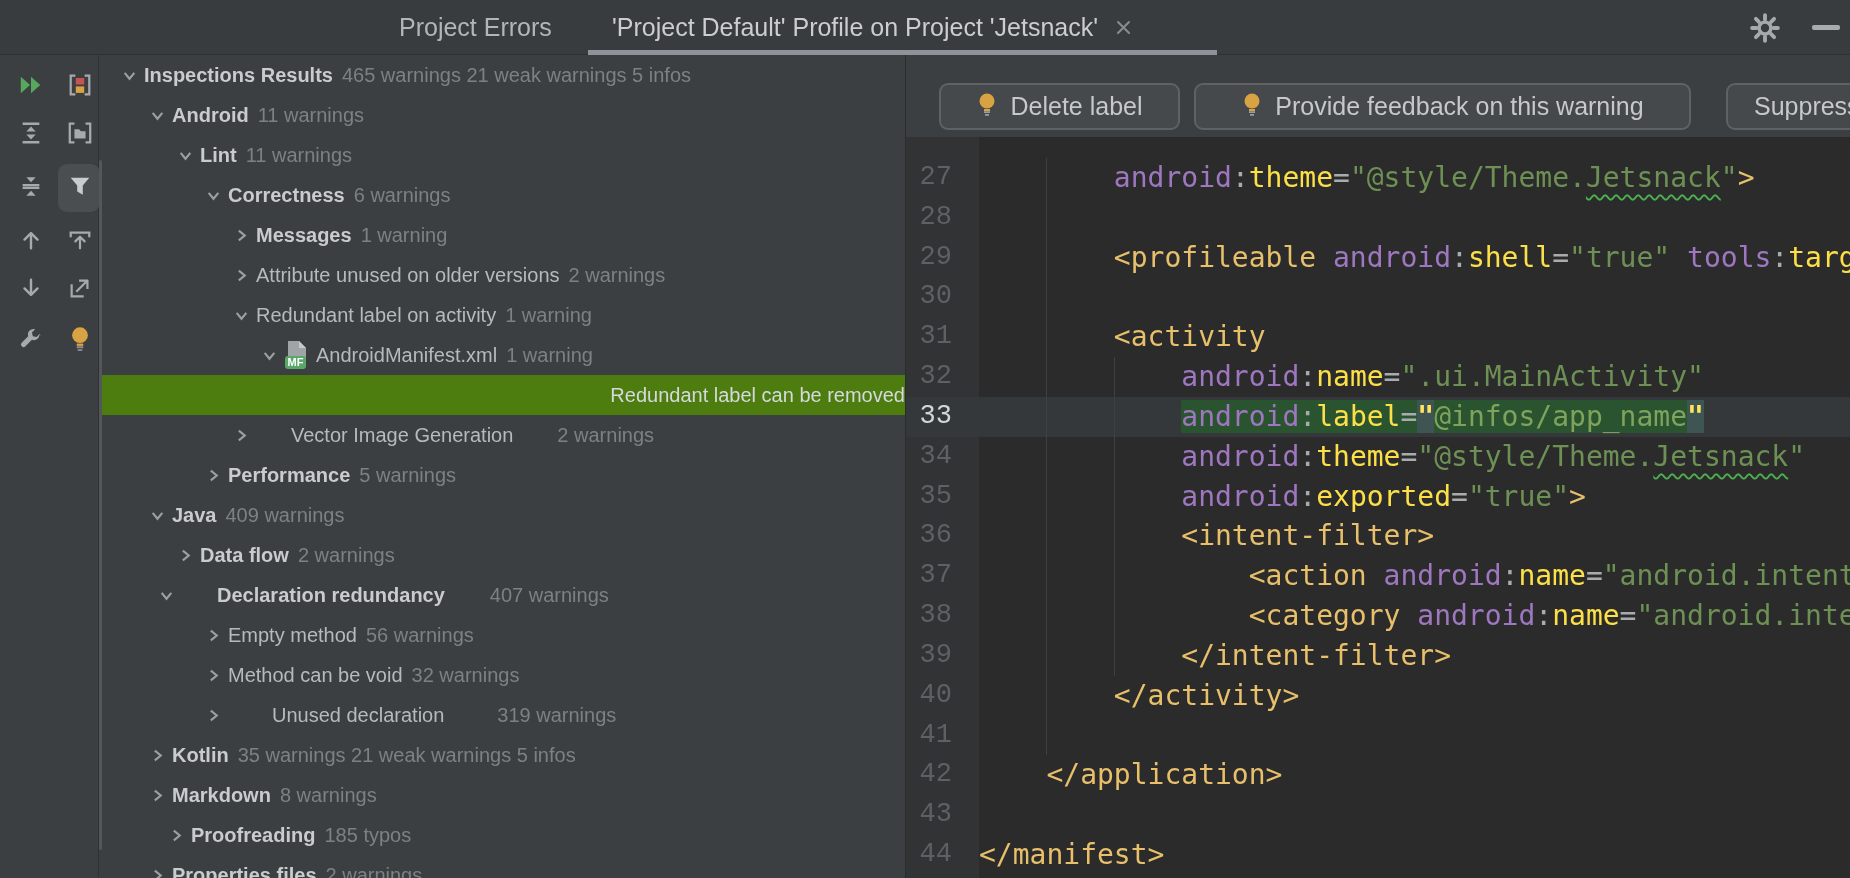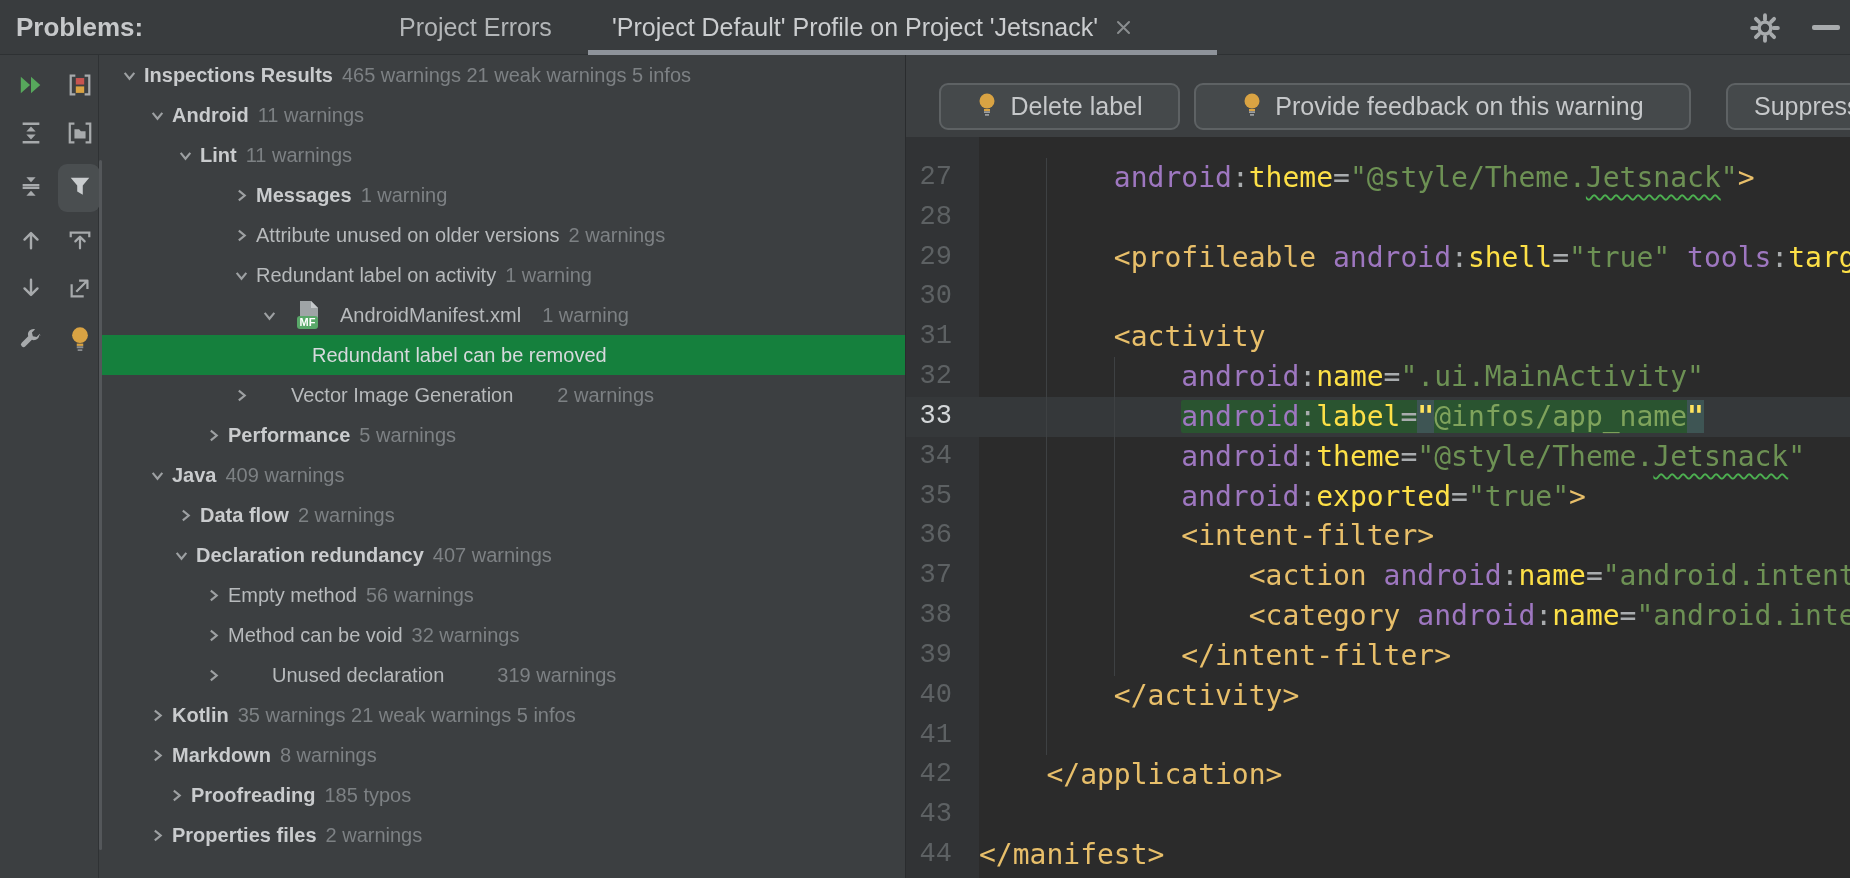--- a/index.html
+++ b/index.html
@@ -23,21 +23,21 @@
 
   
   .toolbar{position:absolute;left:0;top:55px;width:99px;height:823px;background:#3C3F41;
            border-right:1px solid #2F3234;box-sizing:border-box;}
   .tool{position:absolute;width:28px;height:28px;display:flex;align-items:center;justify-content:center;}
   .tool-selbg{position:absolute;left:58px;top:109px;width:42px;height:48px;background:#4A4E50;border-radius:9px;}
 
   
   .tree{position:absolute;left:99px;top:55px;width:806px;height:823px;background:#3C3F41;overflow:hidden;}
   .trow{height:40px;display:flex;align-items:center;font-size:20px;color:#B7BABC;white-space:nowrap;}
-  .trow.sel{background:#15803d;}
+  .trow.sel{background:#4d7c0f;justify-content:flex-end;}
   .trow.sel .lbl{color:#D6D9DC;}
   .chev{width:30px;display:flex;align-items:center;justify-content:center;flex-shrink:0;}
   .lbl.b{font-weight:700;color:#C9CBCD;}
   .cnt{color:#7D8184;margin-left:9px;}
   .ficon{width:32px;display:flex;align-items:center;flex-shrink:0;}
   .tree-thumb{position:absolute;left:0;top:105px;width:3px;height:690px;background:#54575A;border-radius:2px;}
 
   
   .editor{position:absolute;left:905px;top:55px;width:945px;height:823px;background:#3C3F41;
           border-left:1px solid #2A2C2E;box-sizing:border-box;overflow:hidden;}
@@ -66,21 +66,20 @@
   .tk-sh{color:#7FA35C;}
   .tk-qt{background:#3E5554;color:#FFE45E;font-weight:bold;}
   .hl{background:#2A5430;border-radius:2px;}
 </style>
 </head>
 <body>
 
 <div id="root">
 
   <div class="tabbar">
-    <div class="tb-title">Problems:</div>
     <div class="tab" id="tab-project-errors" style="left:399px">
       <span>Project Errors</span>
     </div>
     <div class="tab active" id="tab-profile" style="left:612px">
       <span>'Project Default' Profile on Project 'Jetsnack'</span>
       <span class="tab-close">
         <svg width="15" height="15" viewBox="0 0 15 15">
             <path d="M2 2 L13 13 M13 2 L2 13" stroke="#8A8D8F" stroke-width="2" stroke-linecap="round"></path>
           </svg>
       </span>
@@ -202,20 +201,29 @@
       </div>
       <div class="trow" style="padding-left: 71px;">
         <span class="chev">
           <svg width="15" height="15" viewBox="0 0 14 14">
             <polyline points="2.5,4.5 7,10 11.5,4.5" fill="none" stroke="#9DA0A2" stroke-width="2"></polyline>
           </svg>
         </span>
         <span class="lbl b">Lint</span>
         <span class="cnt">11 warnings</span>
       </div>
+      <div class="trow" style="padding-left: 99px;">
+        <span class="chev">
+          <svg width="15" height="15" viewBox="0 0 14 14">
+            <polyline points="2.5,4.5 7,10 11.5,4.5" fill="none" stroke="#9DA0A2" stroke-width="2"></polyline>
+          </svg>
+        </span>
+        <span class="lbl b">Correctness</span>
+        <span class="cnt">6 warnings</span>
+      </div>
       <div class="trow" style="padding-left: 127px;">
         <span class="chev">
           <svg width="15" height="15" viewBox="0 0 14 14">
             <polyline points="4.5,2.5 10,7 4.5,11.5" fill="none" stroke="#9DA0A2" stroke-width="2"></polyline>
           </svg>
         </span>
         <span class="lbl b">Messages</span>
         <span class="cnt">1 warning</span>
       </div>
       <div class="trow" style="padding-left: 127px;">
@@ -229,21 +237,21 @@
       </div>
       <div class="trow" style="padding-left: 127px;">
         <span class="chev">
           <svg width="15" height="15" viewBox="0 0 14 14">
             <polyline points="2.5,4.5 7,10 11.5,4.5" fill="none" stroke="#9DA0A2" stroke-width="2"></polyline>
           </svg>
         </span>
         <span class="lbl">Redundant label on activity</span>
         <span class="cnt">1 warning</span>
       </div>
-      <div class="trow" style="padding-left: 155px; gap: 12px;">
+      <div class="trow" style="padding-left: 155px;">
         <span class="chev">
           <svg width="15" height="15" viewBox="0 0 14 14">
             <polyline points="2.5,4.5 7,10 11.5,4.5" fill="none" stroke="#9DA0A2" stroke-width="2"></polyline>
           </svg>
         </span>
         <span class="ficon">
           <svg width="26" height="30" viewBox="0 0 26 30">
             <path d="M4 1 h11 l7 7 v16 h-18z" fill="#9FA4A6"></path>
             <path d="M15 1 l7 7 h-7z" fill="#C5C9CB"></path>
             <rect x="1" y="16" width="21" height="13" rx="3" fill="#59A869"></rect>
@@ -286,21 +294,21 @@
       </div>
       <div class="trow" style="padding-left: 71px;">
         <span class="chev">
           <svg width="15" height="15" viewBox="0 0 14 14">
             <polyline points="4.5,2.5 10,7 4.5,11.5" fill="none" stroke="#9DA0A2" stroke-width="2"></polyline>
           </svg>
         </span>
         <span class="lbl b">Data flow</span>
         <span class="cnt">2 warnings</span>
       </div>
-      <div class="trow" style="padding-left: 67px;">
+      <div class="trow" style="padding-left: 52px; gap: 36px;">
         <span class="chev">
           <svg width="15" height="15" viewBox="0 0 14 14">
             <polyline points="2.5,4.5 7,10 11.5,4.5" fill="none" stroke="#9DA0A2" stroke-width="2"></polyline>
           </svg>
         </span>
         <span class="lbl b">Declaration redundancy</span>
         <span class="cnt">407 warnings</span>
       </div>
       <div class="trow" style="padding-left: 99px;">
         <span class="chev">

